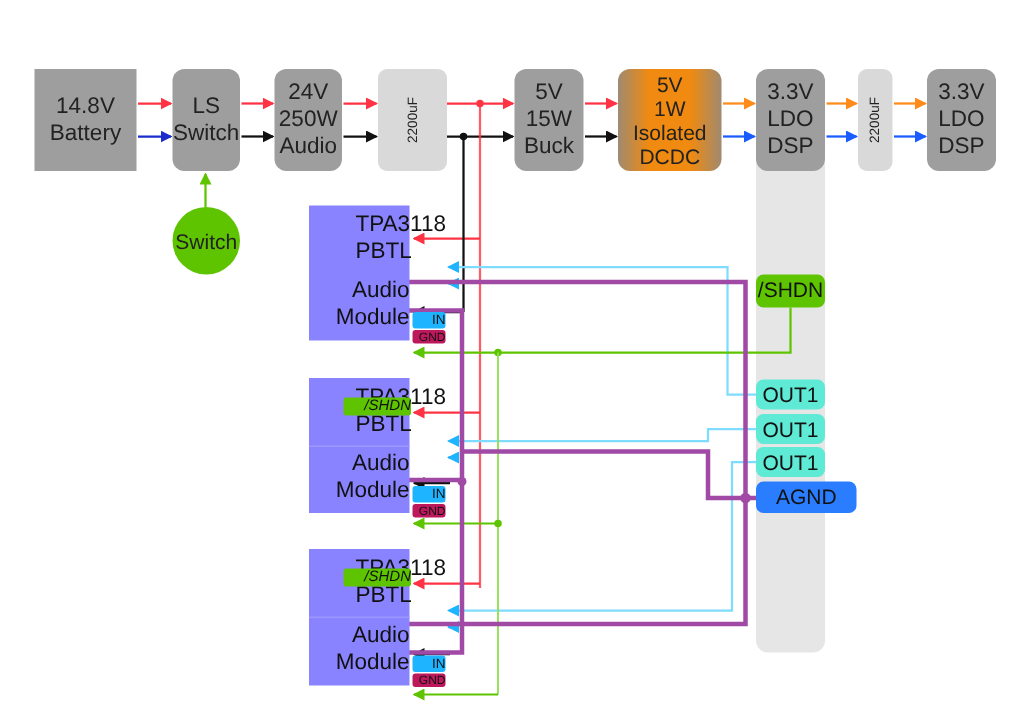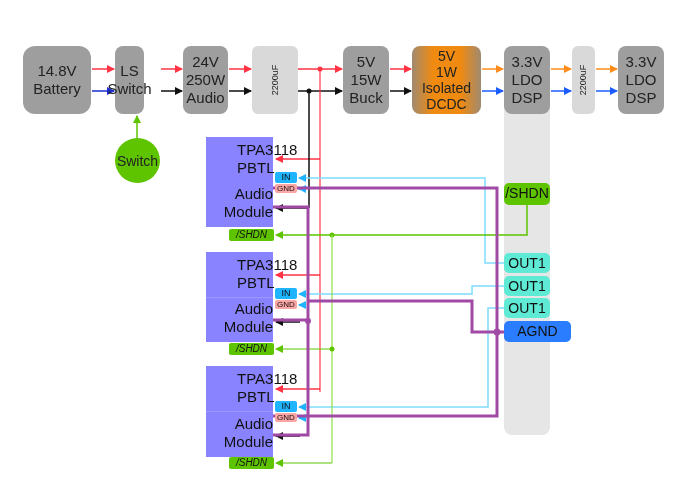--- a/index.html
+++ b/index.html
@@ -3,52 +3,52 @@
 <meta charset="utf-8">
 <style>
   html, body { margin:0; padding:0; background:#ffffff; }
   body { width:680px; height:481px; position:relative; overflow:hidden;
          font-family:"Liberation Sans", sans-serif; }
   #wires { position:absolute; left:0; top:0; width:680px; height:481px; z-index:1; }
   .node { position:absolute; display:flex; align-items:center; justify-content:center;
           text-align:center; color:#222; font-size:15px; line-height:18px; z-index:2; box-sizing:border-box; }
   .node span { white-space:pre-line; }
   .gray { background:#9e9e9e; border-radius:8px; }
-  .battery { background:#9e9e9e; border-radius:12px; }
+  .battery { background:#9e9e9e; border-radius:0; }
   .cap { background:#d9d9d9; border-radius:6px; }
   .cap span { transform:rotate(-90deg); font-size:9px; white-space:nowrap; }
   .iso { border-radius:8px;
          background:linear-gradient(90deg,#a08a70 0%,#f08a10 30%,#f08a10 70%,#a08a70 100%); }
   .switch-circle { background:#5ec400; border-radius:50%; font-size:14px; }
   .dsp-rail { position:absolute; background:#e6e6e6; border-radius:0 0 8px 8px; z-index:0; }
   .amp { background:#8a83ff; color:#111; font-size:15px; line-height:18px; }
   .amp-top { position:absolute; left:0; right:0; top:4px; text-align:center; white-space:pre-line;padding-left:31px; }
   .amp-bot { position:absolute; left:0; right:0; bottom:6px; text-align:right; white-space:pre-line; }
   .amp-div { position:absolute; left:0; right:0; height:1px; background:#9d98ff; }
-  .pin { position:absolute; font-size:9px; line-height:11px; color:#111; text-align:center;
-         border-radius:2px; z-index:3; }
+  .pin { position:absolute; font-size:9px; line-height:11px; color:#111; text-align:right;
+         border-radius:2px; z-index:3;margin-top:36px; }
   .pin-in { background:#1eb4ff; }
-  .pin-gnd { background:#fca5a5; }
+  .pin-gnd { background:#be185d; }
   .pin-shdn { background:#5ec400; font-style:italic; font-size:10px; line-height:12px; }
   .port { position:absolute; font-size:14px; line-height:20px; color:#111; text-align:center;
           border-radius:5px; z-index:3; }
   .port-out { background:#5eead4; }
   .port-agnd { background:#2a7dff; }
   .port-shdn { background:#5ec400; }
 </style>
 </head>
 <body>
 
 <div class="dsp-rail" style="left:504px; top:80px; width:46px; height:355px;"></div>
 
 <div class="node battery" style="left:23px; top:46px; width:68px; height:68px;">
     <span>14.8V
 Battery</span>
   </div>
-<div class="node gray" style="left:115px; top:46px; width:29px; height:68px;">
+<div class="node gray" style="left:115px; top:46px; width:45px; height:68px;">
     <span>LS
 Switch</span>
   </div>
 <div class="node gray" style="left:183px; top:46px; width:45px; height:68px;">
     <span>24V
 250W
 Audio</span>
   </div>
 <div class="node cap" style="left:252px; top:46px; width:46px; height:68px;">
     <span>2200uF</span>

